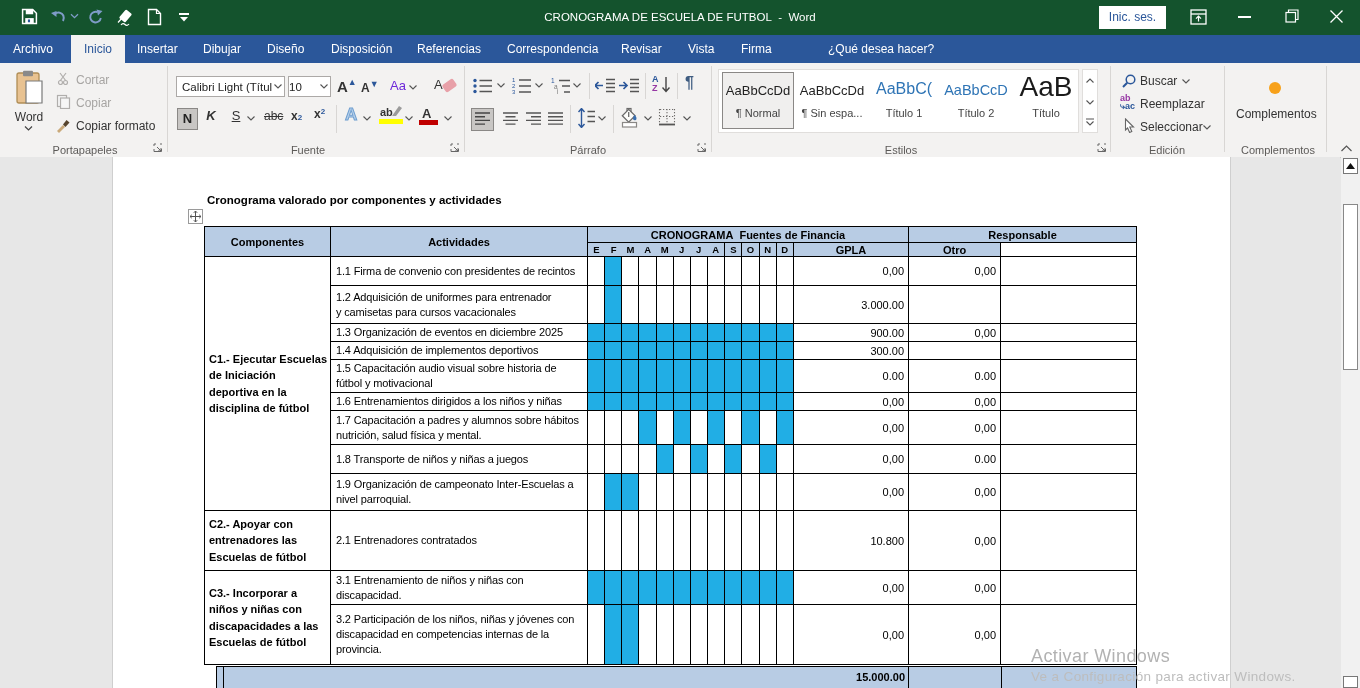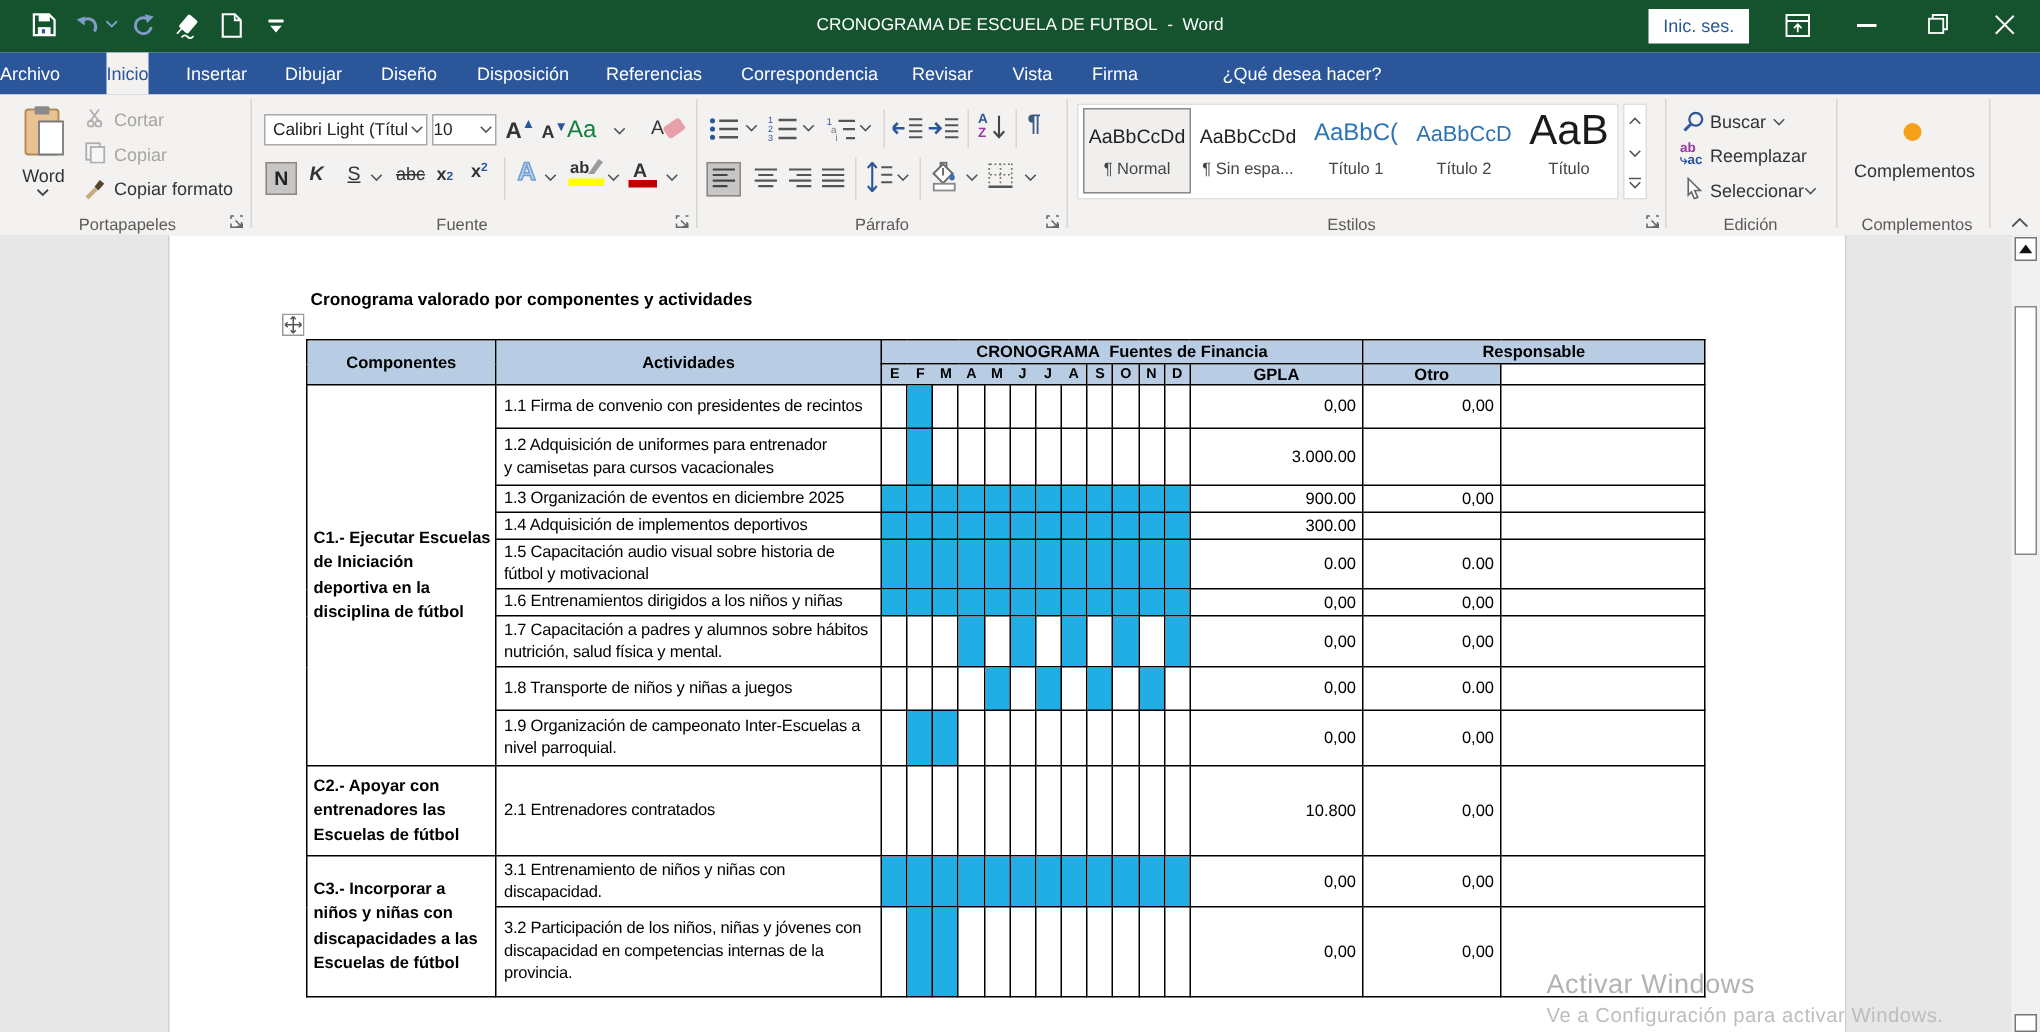--- a/index.html
+++ b/index.html
@@ -3,21 +3,21 @@
 <meta charset="utf-8">
 <style>
   html,body{margin:0;padding:0;}
   #app{position:relative;width:1360px;height:688px;overflow:hidden;
        font-family:"Liberation Sans", sans-serif;background:#e7e7e7;}
   .abs{position:absolute;}
   
   #titlebar{position:absolute;left:0;top:0;width:1360px;height:35px;background:#14532d;}
   #tabrow{position:absolute;left:0;top:35px;width:1360px;height:28px;background:#2b579a;}
   .tab{position:absolute;top:0;height:28px;line-height:28px;color:#fff;font-size:12px;
-       padding:0 0;}
+       padding:0 13px;}
   .tab.active{background:#f3f2f1;color:#2b579a;}
   #ribbon{position:absolute;left:0;top:63px;width:1360px;height:94px;background:#f3f2f1;
           border-bottom:1px solid #cfcdcb;}
   .gsep{position:absolute;top:3px;width:1px;height:86px;background:#d8d6d4;}
   .glabel{position:absolute;top:81px;font-size:11px;color:#5c5a58;text-align:center;}
   .launch{position:absolute;top:80px;width:10px;height:10px;}
   .btntext{font-size:12px;color:#333;}
   .dim{color:#a7a5a3;}
   
   #doc{position:absolute;left:0;top:157px;width:1340px;height:531px;background:#e7e7e7;}
@@ -155,21 +155,21 @@
     <svg class="abs" style="left:274px;top:21px" width="8" height="5" viewBox="0 0 8 5">
         <path d="M0.5 0.5 L4 4 L7.5 0.5" fill="none" stroke="#555" stroke-width="1.1"></path>
       </svg>
     <div class="abs" style="left:288px;top:13px;width:43px;height:21px;background:#fff;border:1px solid #aca9a7;
          font-size:11.5px;color:#222;line-height:20px;padding-left:0;box-sizing:border-box">10</div>
     <svg class="abs" style="left:320px;top:21px" width="8" height="5" viewBox="0 0 8 5">
         <path d="M0.5 0.5 L4 4 L7.5 0.5" fill="none" stroke="#555" stroke-width="1.1"></path>
       </svg>
     <div class="abs" style="left:337px;top:14px;font-size:15px;color:#333;font-weight:bold">A<span style="color:#2b579a;font-size:9px;vertical-align:7px">▲</span></div>
     <div class="abs" style="left:361px;top:16px;font-size:12px;color:#333;font-weight:bold">A<span style="color:#2b579a;font-size:9px;vertical-align:5px">▼</span></div>
-    <div class="abs" style="left:378px;top:15px;font-size:16px;color:#15803d">Aa</div>
+    <div class="abs" style="left:390px;top:15px;font-size:13px;color:#6d28d9">Aa</div>
     <svg class="abs" style="left:409px;top:22px" width="8" height="5" viewBox="0 0 8 5">
         <path d="M0.5 0.5 L4 4 L7.5 0.5" fill="none" stroke="#555" stroke-width="1.1"></path>
       </svg>
     <div class="abs" style="left:434px;top:14px;font-size:13px;color:#333">A</div>
     <div class="abs" style="left:443px;top:18px;width:13px;height:9px;background:#e8a0a8;transform:rotate(-35deg);border-radius:2px"></div>
 
     <div class="abs" style="left:177px;top:45px;width:21px;height:22px;background:#c8c6c4;border:1px solid #8a8886;box-sizing:border-box;
          font-weight:bold;font-size:13px;color:#222;text-align:center;line-height:20px">N</div>
     <div class="abs" style="left:204px;top:45px;width:14px;font-style:italic;font-weight:bold;font-size:13px;color:#333;text-align:center">K</div>
     <div class="abs" style="left:229px;top:45px;width:14px;font-size:13px;color:#333;text-align:center;text-decoration:underline">S</div>
@@ -608,20 +608,26 @@
             <td></td>
             <td></td>
             <td></td>
             <td></td>
         <td class="num">0,00</td>
             <td class="num">0,00</td>
             <td></td>
       </tr>
     </tbody>
       </table>
+    <div class="abs" style="left:216px;top:509px;width:921px;height:23px;background:#b8cce4;border:1px solid #000;box-sizing:border-box">
+      <div class="abs" style="left:6px;top:0;width:1px;height:22px;background:#000"></div>
+      <div class="abs" style="left:691px;top:0;width:1px;height:22px;background:#000"></div>
+      <div class="abs" style="left:784px;top:0;width:1px;height:22px;background:#000"></div>
+      <div class="abs" style="left:0;top:0;width:688px;text-align:right;font-size:11px;font-weight:bold;line-height:21px;color:#000">15.000.00</div>
+    </div>
     <div class="abs" style="left:1031px;top:489px;font-size:18px;letter-spacing:0.4px;color:#b2b2b2">Activar Windows</div>
     <div class="abs" style="left:1031px;top:512px;font-size:13.5px;letter-spacing:0.35px;color:#bdbdbd">Ve a Configuración para activar Windows.</div>
   </div>
   <div id="vscroll">
     <div class="abs" style="left:2px;top:1px;width:15px;height:16px;background:#fff;border:1px solid #777;box-sizing:border-box">
       <svg style="position:absolute;left:2px;top:4px" width="9" height="6" viewBox="0 0 9 6">
           <path d="M0 6 L4.5 0 L9 6 Z" fill="#111"></path>
         </svg>
     </div>
     <div class="abs" style="left:2px;top:47px;width:15px;height:166px;background:#fff;border:1px solid #888;box-sizing:border-box"></div>

